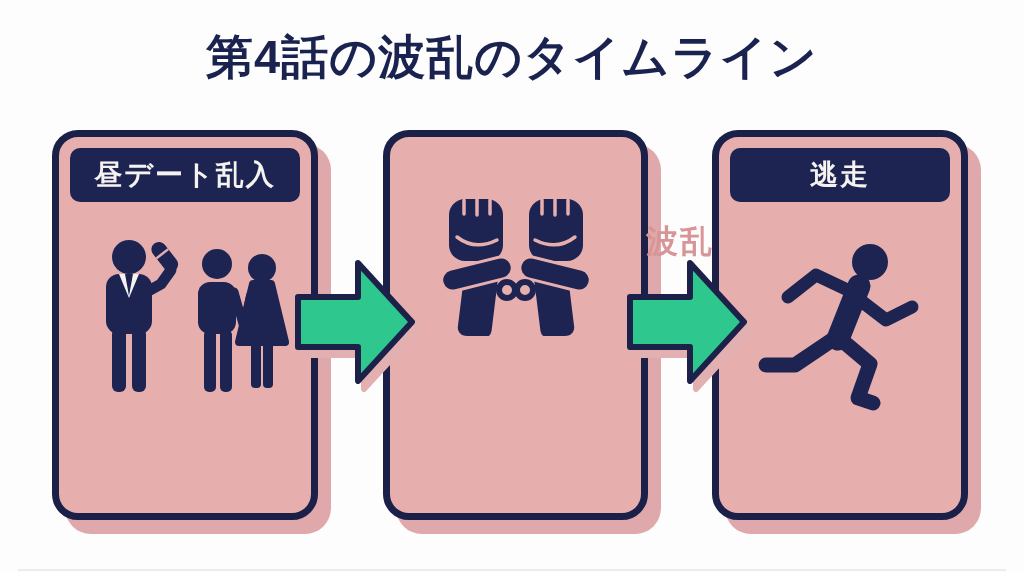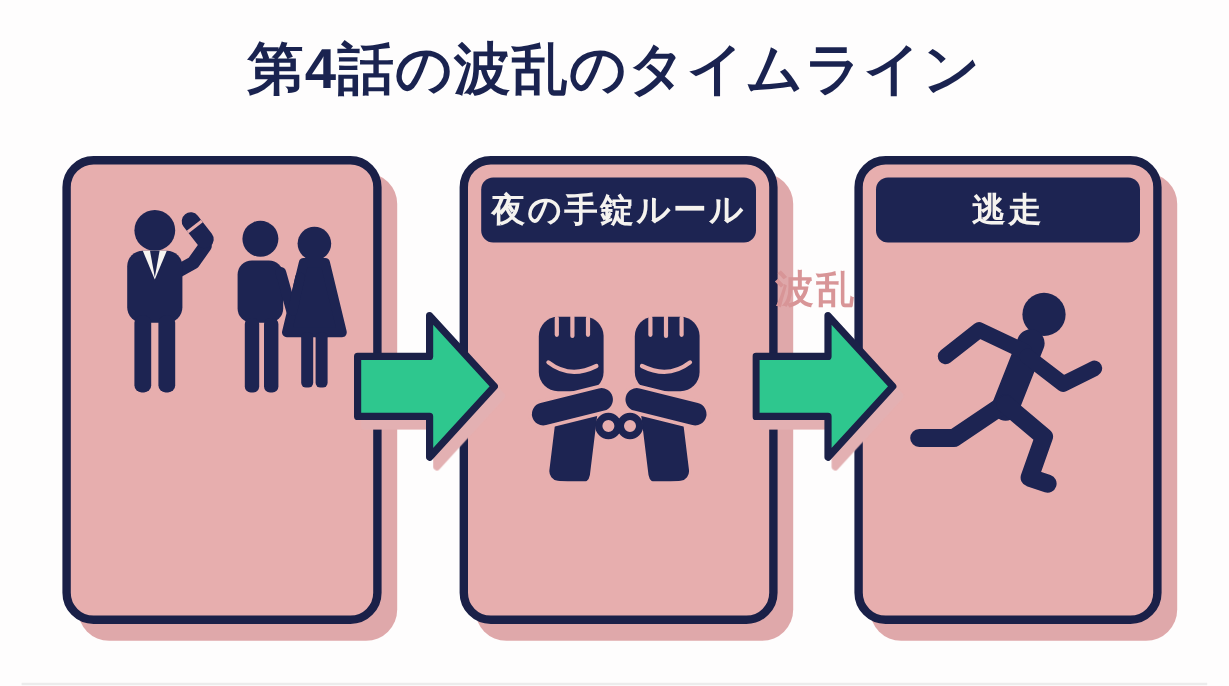--- a/index.html
+++ b/index.html
@@ -37,20 +37,23 @@
   .bottom-line{
     position:absolute;left:18px;right:18px;bottom:1px;height:2px;background:#ececec;
   }
 </style>
 </head>
 <body>
 
 <div class="title">第4話の波乱のタイムライン</div>
 
 <div class="card card-1">
+  <div class="card-header">
+    <span>昼デート乱入</span>
+  </div>
   <div class="icon-row">
     <span>
       <svg width="212" height="168" viewBox="0 0 212 168">
         <g fill="#1d2452">
 
           <circle cx="50" cy="21" r="17"></circle>
           <path d="M64,58 L82,48 L92,34" stroke="#1d2452" stroke-width="11" fill="none" stroke-linecap="round" stroke-linejoin="round"></path>
           <g transform="rotate(-38 86 22)">
             <rect x="79" y="4" width="15" height="34" rx="7.5"></rect>
             <line x1="79" y1="17" x2="94" y2="17" stroke="#e7aeae" stroke-width="2.5"></line>
@@ -72,23 +75,20 @@
           <path d="M171,60 L165,88" stroke="#1d2452" stroke-width="8" fill="none" stroke-linecap="round"></path>
           <rect x="172" y="106" width="10" height="46" rx="4"></rect>
           <rect x="184" y="106" width="10" height="46" rx="4"></rect>
         </g>
       </svg>
     </span>
   </div>
 </div>
 
 <div class="card card-2">
-  <div class="card-header">
-    <span>夜の手錠ルール</span>
-  </div>
   <div class="icon-row">
     <span>
       <svg width="210" height="165" viewBox="0 0 210 165">
         <g>
           <g id="cuffed-arm">
             <rect x="50" y="96" width="34" height="70" rx="8" fill="#1d2452" transform="rotate(7 67 131)"></rect>
             <rect x="38" y="28" width="54" height="62" rx="16" fill="#1d2452"></rect>
             <g stroke="#e7aeae" stroke-width="3.5" fill="none" stroke-linecap="round">
               <path d="M53,29 v14"></path>
               <path d="M66,28 v16"></path>

